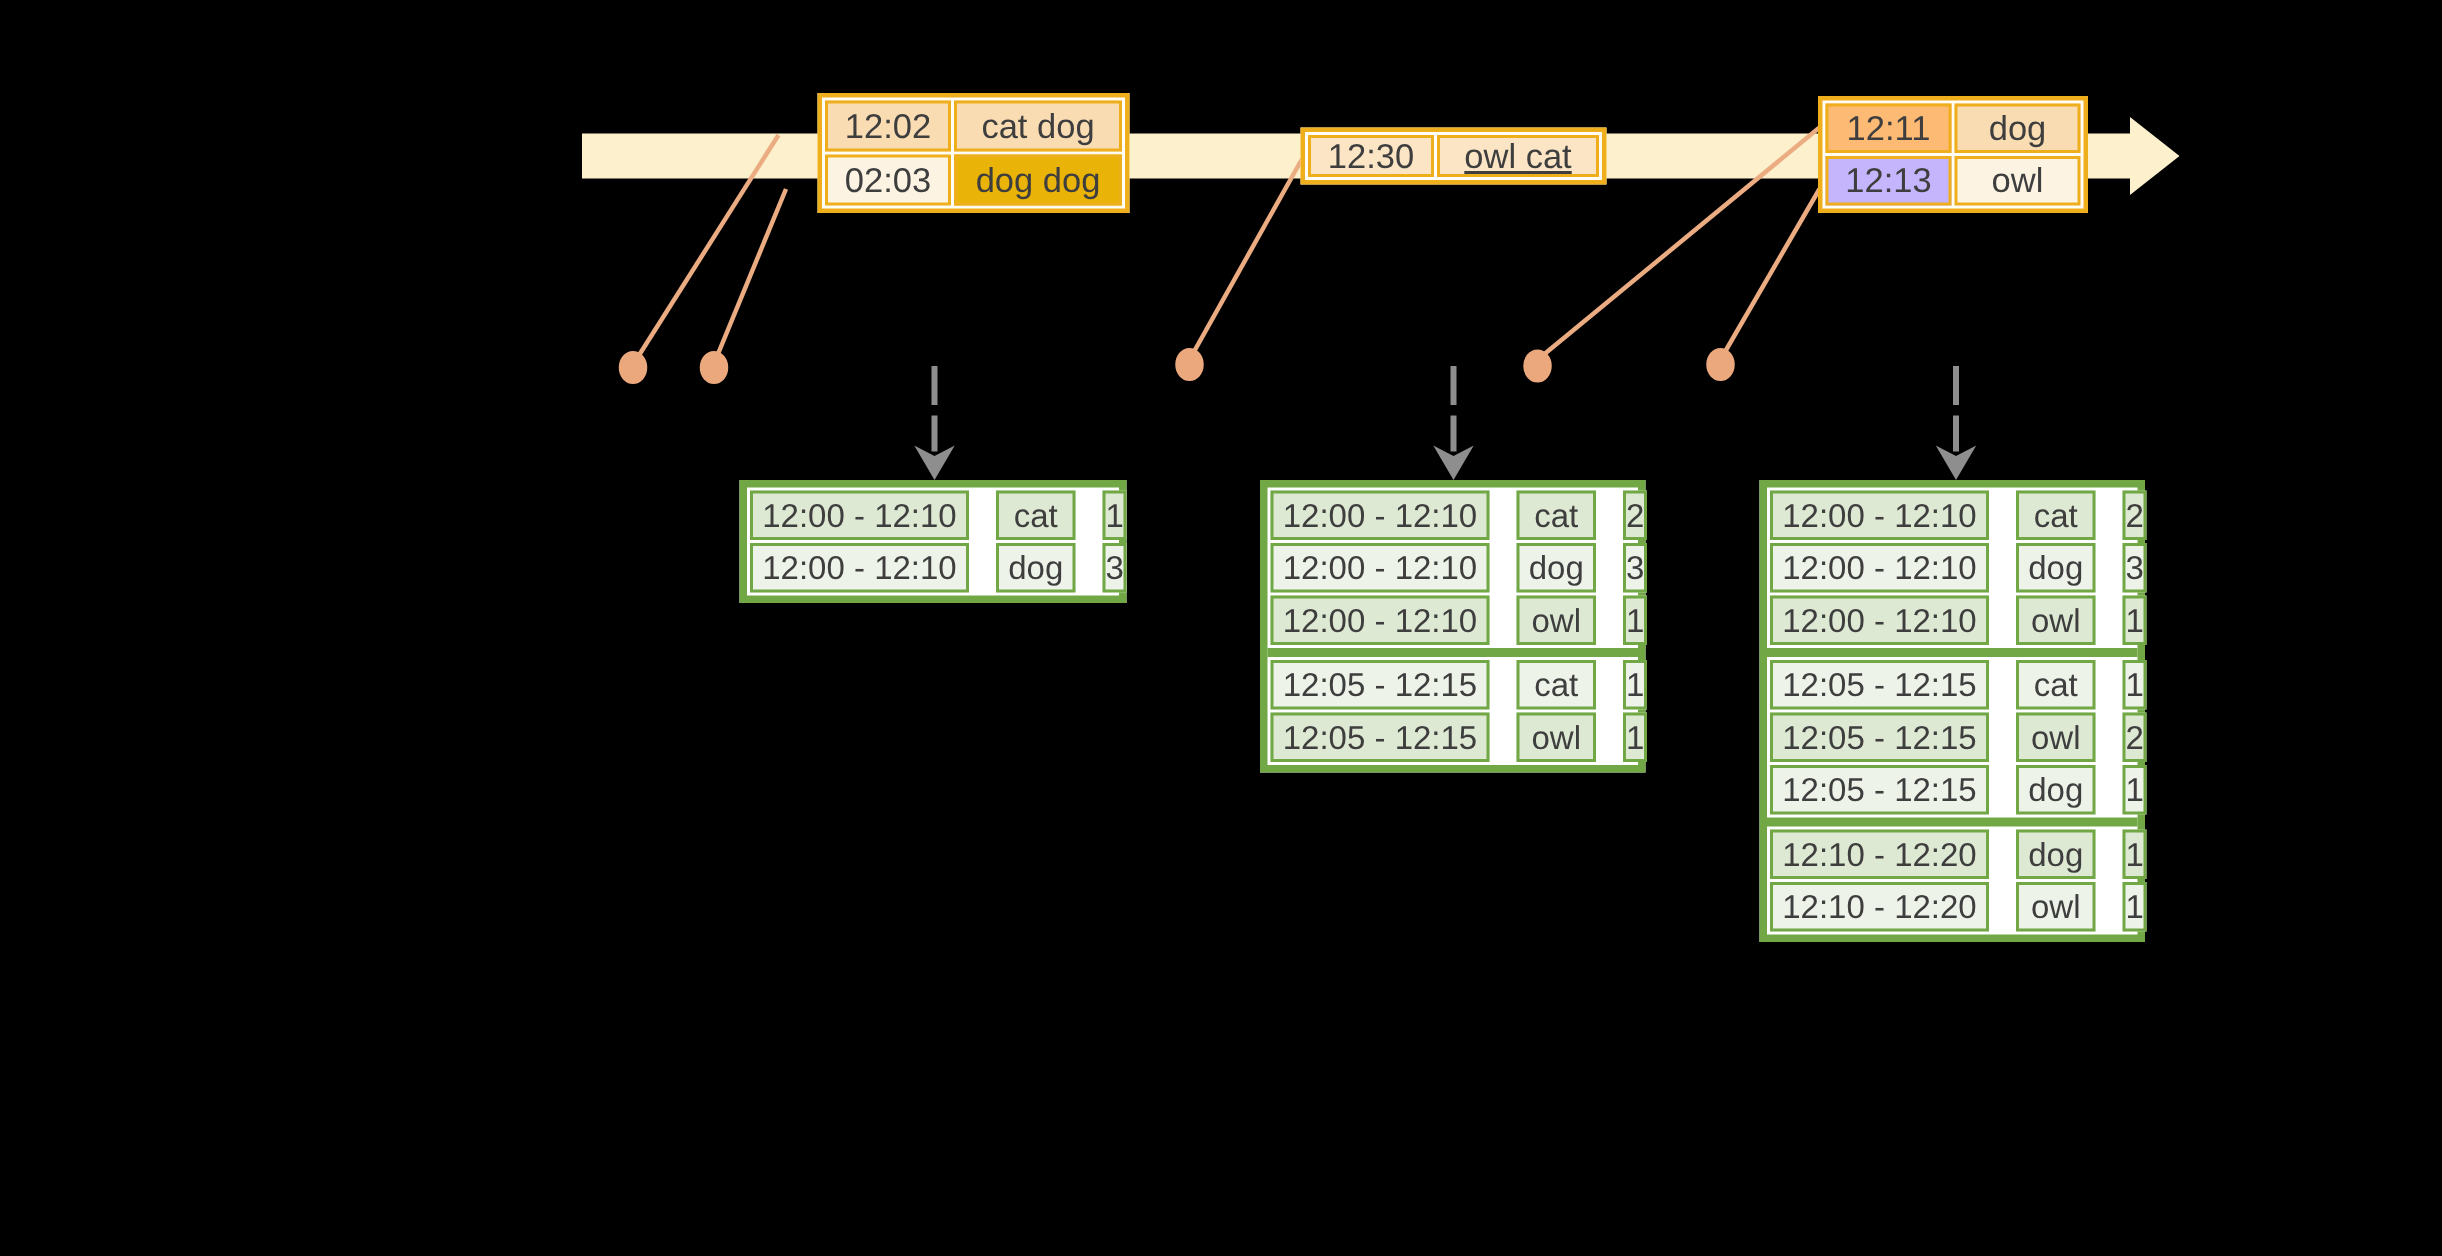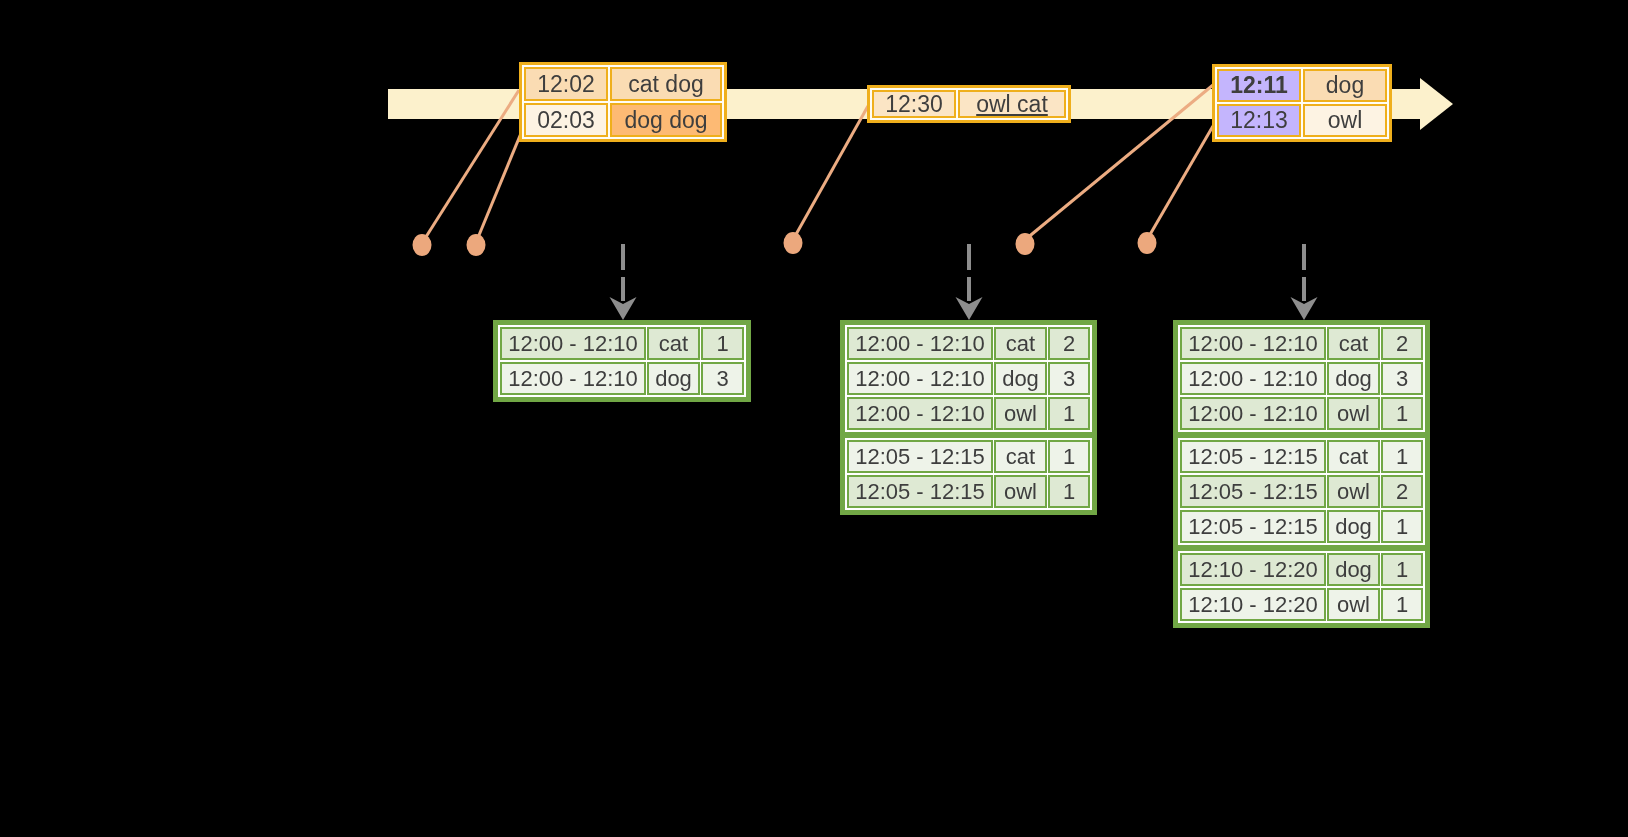--- a/index.html
+++ b/index.html
@@ -22,29 +22,29 @@
   .dash{stroke:var(--gray);stroke-width:4;stroke-dasharray:26 7;}
   .dhead{fill:var(--gray);}
   
   .etable{position:absolute;box-sizing:border-box;background:var(--gapbg);
           border:3px solid var(--gold);padding:2px;display:flex;flex-direction:column;gap:2px;}
   .erow{display:flex;gap:2px;}
   .ecell{box-sizing:border-box;border:2px solid var(--gold);height:34px;
          display:flex;align-items:center;justify-content:center;font-size:23px;}
   .ecell.time{flex:0 0 84px;}
   .ecell.words{flex:1;}
-  #etable-0{left:519px;top:62px;width:208px;}
+  #etable-0{left:545px;top:62px;width:208px;}
   #etable-1{left:867px;top:85px;width:204px;}
   #etable-1 .ecell{height:28px;}
   #etable-2{left:1212px;top:64px;width:180px;}
   #etable-2 .ecell{height:33px;}
   
   .gtable{position:absolute;box-sizing:border-box;background:#fff;
           border:5px solid var(--green);padding:2px;display:flex;flex-direction:column;gap:2px;}
-  .grow{display:flex;gap:1px;align-items:flex-end;}
+  .grow{display:flex;gap:18px;align-items:flex-end;}
   .gcell{box-sizing:border-box;border:2px solid var(--green);height:33px;
          display:flex;align-items:center;justify-content:center;font-size:22px;}
   .gcell.win{flex:0 0 146px;}
   .gcell.word{flex:0 0 53px;}
   .gcell.count{flex:1;}
   .gband{flex:0 0 6px;height:6px;background:var(--green);margin:0 -2px;}
   #gtable-0{left:493px;top:320px;width:258px;}
   #gtable-1{left:840px;top:320px;width:257px;}
   #gtable-2{left:1173px;top:320px;width:257px;}
 </style>
@@ -84,32 +84,32 @@
     </g>
   </svg>
 
   <div class="etable" id="etable-0">
       <div class="erow">
         <div class="ecell time" style="background: rgb(250, 220, 179);">12:02</div>
         <div class="ecell words" style="background: rgb(250, 220, 179);">cat dog</div>
       </div>
       <div class="erow">
         <div class="ecell time" style="background: rgb(253, 243, 227);">02:03</div>
-        <div class="ecell words" style="background: #fdba74;">dog dog</div>
+        <div class="ecell words" style="background: #eab308;">dog dog</div>
       </div>
     </div>
   <div class="etable" id="etable-1">
       <div class="erow">
         <div class="ecell time" style="background: rgb(251, 229, 197);">12:30</div>
         <div class="ecell words" style="background: rgb(251, 229, 197); text-decoration: underline;">owl cat</div>
       </div>
     </div>
   <div class="etable" id="etable-2">
       <div class="erow">
-        <div class="ecell time" style="background: #c4b5fd; font-weight: bold;">12:11</div>
+        <div class="ecell time" style="background: #fdba74;">12:11</div>
         <div class="ecell words" style="background: rgb(250, 220, 179);">dog</div>
       </div>
       <div class="erow">
         <div class="ecell time" style="background: #c4b5fd;">12:13</div>
         <div class="ecell words" style="background: rgb(253, 243, 227);">owl</div>
       </div>
     </div>
 
   <div class="gtable" id="gtable-0">
       <div class="grow">

